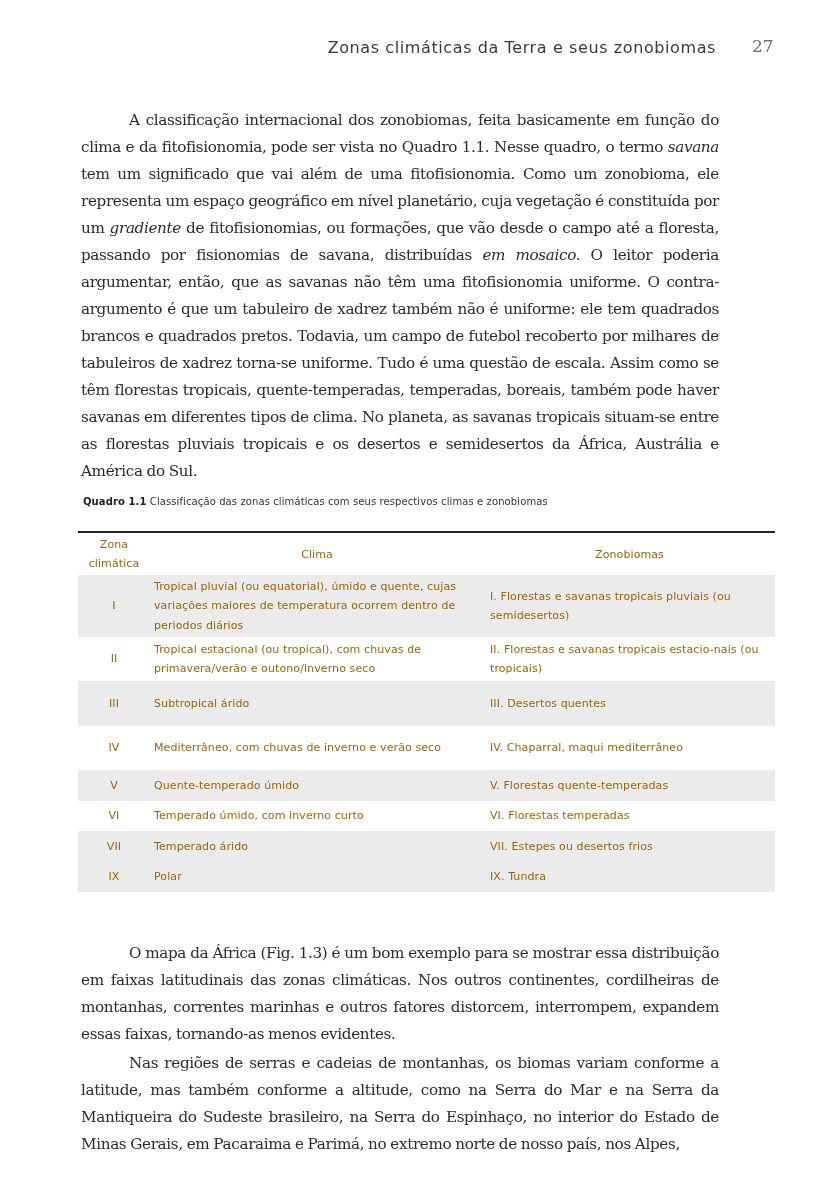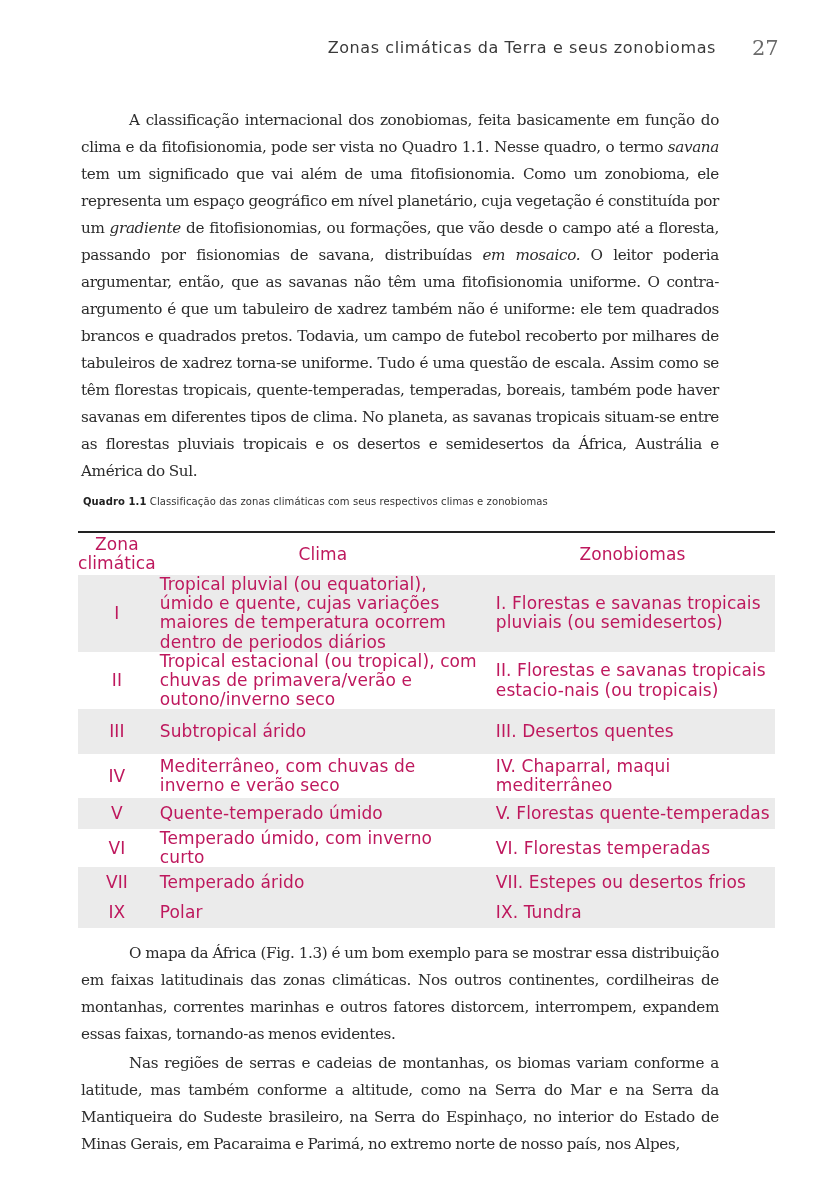--- a/index.html
+++ b/index.html
@@ -4,21 +4,21 @@
 <style>
   html, body { margin: 0; padding: 0; background: #ffffff; }
   body { width: 818px; height: 1200px; position: relative; overflow: hidden; color: #2a2a2a; }
   .running-head {
     position: absolute; top: 38px; right: 102px;
     font-family: "DejaVu Sans", sans-serif; font-size: 16px; letter-spacing: 0.6px;
     color: #3a3a3a;
   }
   .page-num {
     position: absolute; top: 36px; left: 752px;
-    font-family: "DejaVu Serif", serif; font-size: 21px; color: #6a6a6a; text-align: right;
+    font-family: "DejaVu Serif", serif; font-size: 17px; color: #6a6a6a; text-align: right;
   }
   .para {
     position: absolute; left: 78px; width: 638px;
     font-family: "DejaVu Serif", serif; font-size: 15.2px; line-height: 27px;
     text-align: justify; color: #2b2b2b; margin: 3px;
     letter-spacing: -0.35px; word-spacing: -0.5px;
   }
   .para .indent { display: inline-block; width: 48px; }
   .para em { font-style: italic; }
   #p1 { top: 104px; }
@@ -27,21 +27,21 @@
 
   .caption {
     position: absolute; top: 496px; left: 83px;
     font-family: "DejaVu Sans", sans-serif; font-size: 10px; color: #333;
     letter-spacing: 0.1px;
   }
   .caption b { font-weight: bold; color: #222; }
 
   .table-wrap { position: absolute; top: 531px; left: 78px; width: 697px; }
   .table-wrap .topline { height: 2px; background: #222; }
-  table { border-collapse: collapse; width: 697px; font-family: "DejaVu Sans", sans-serif; font-size: 17px; color: #be185d; letter-spacing: 0.1px; }
+  table { border-collapse: collapse; width: 697px; font-family: "DejaVu Sans", sans-serif; font-size: 11px; color: #a16207; letter-spacing: 0.1px; }
   th { font-weight: normal; height: 42px; padding: 0; line-height: 19px; }
   th.zona { width: 72px; text-align: center; }
   th.clima { width: 334px; text-align: center; }
   th.zono { text-align: center; }
   td { padding: 0; vertical-align: middle; line-height: 19.2px; }
   td.num { text-align: center; width: 72px; }
   td.clima { padding-left: 4px; padding-right: 8px; }
   td.zono { padding-left: 6px; }
   tr.gray td { background: #ebebeb; }
   tr.r1 td { height: 62px; }

